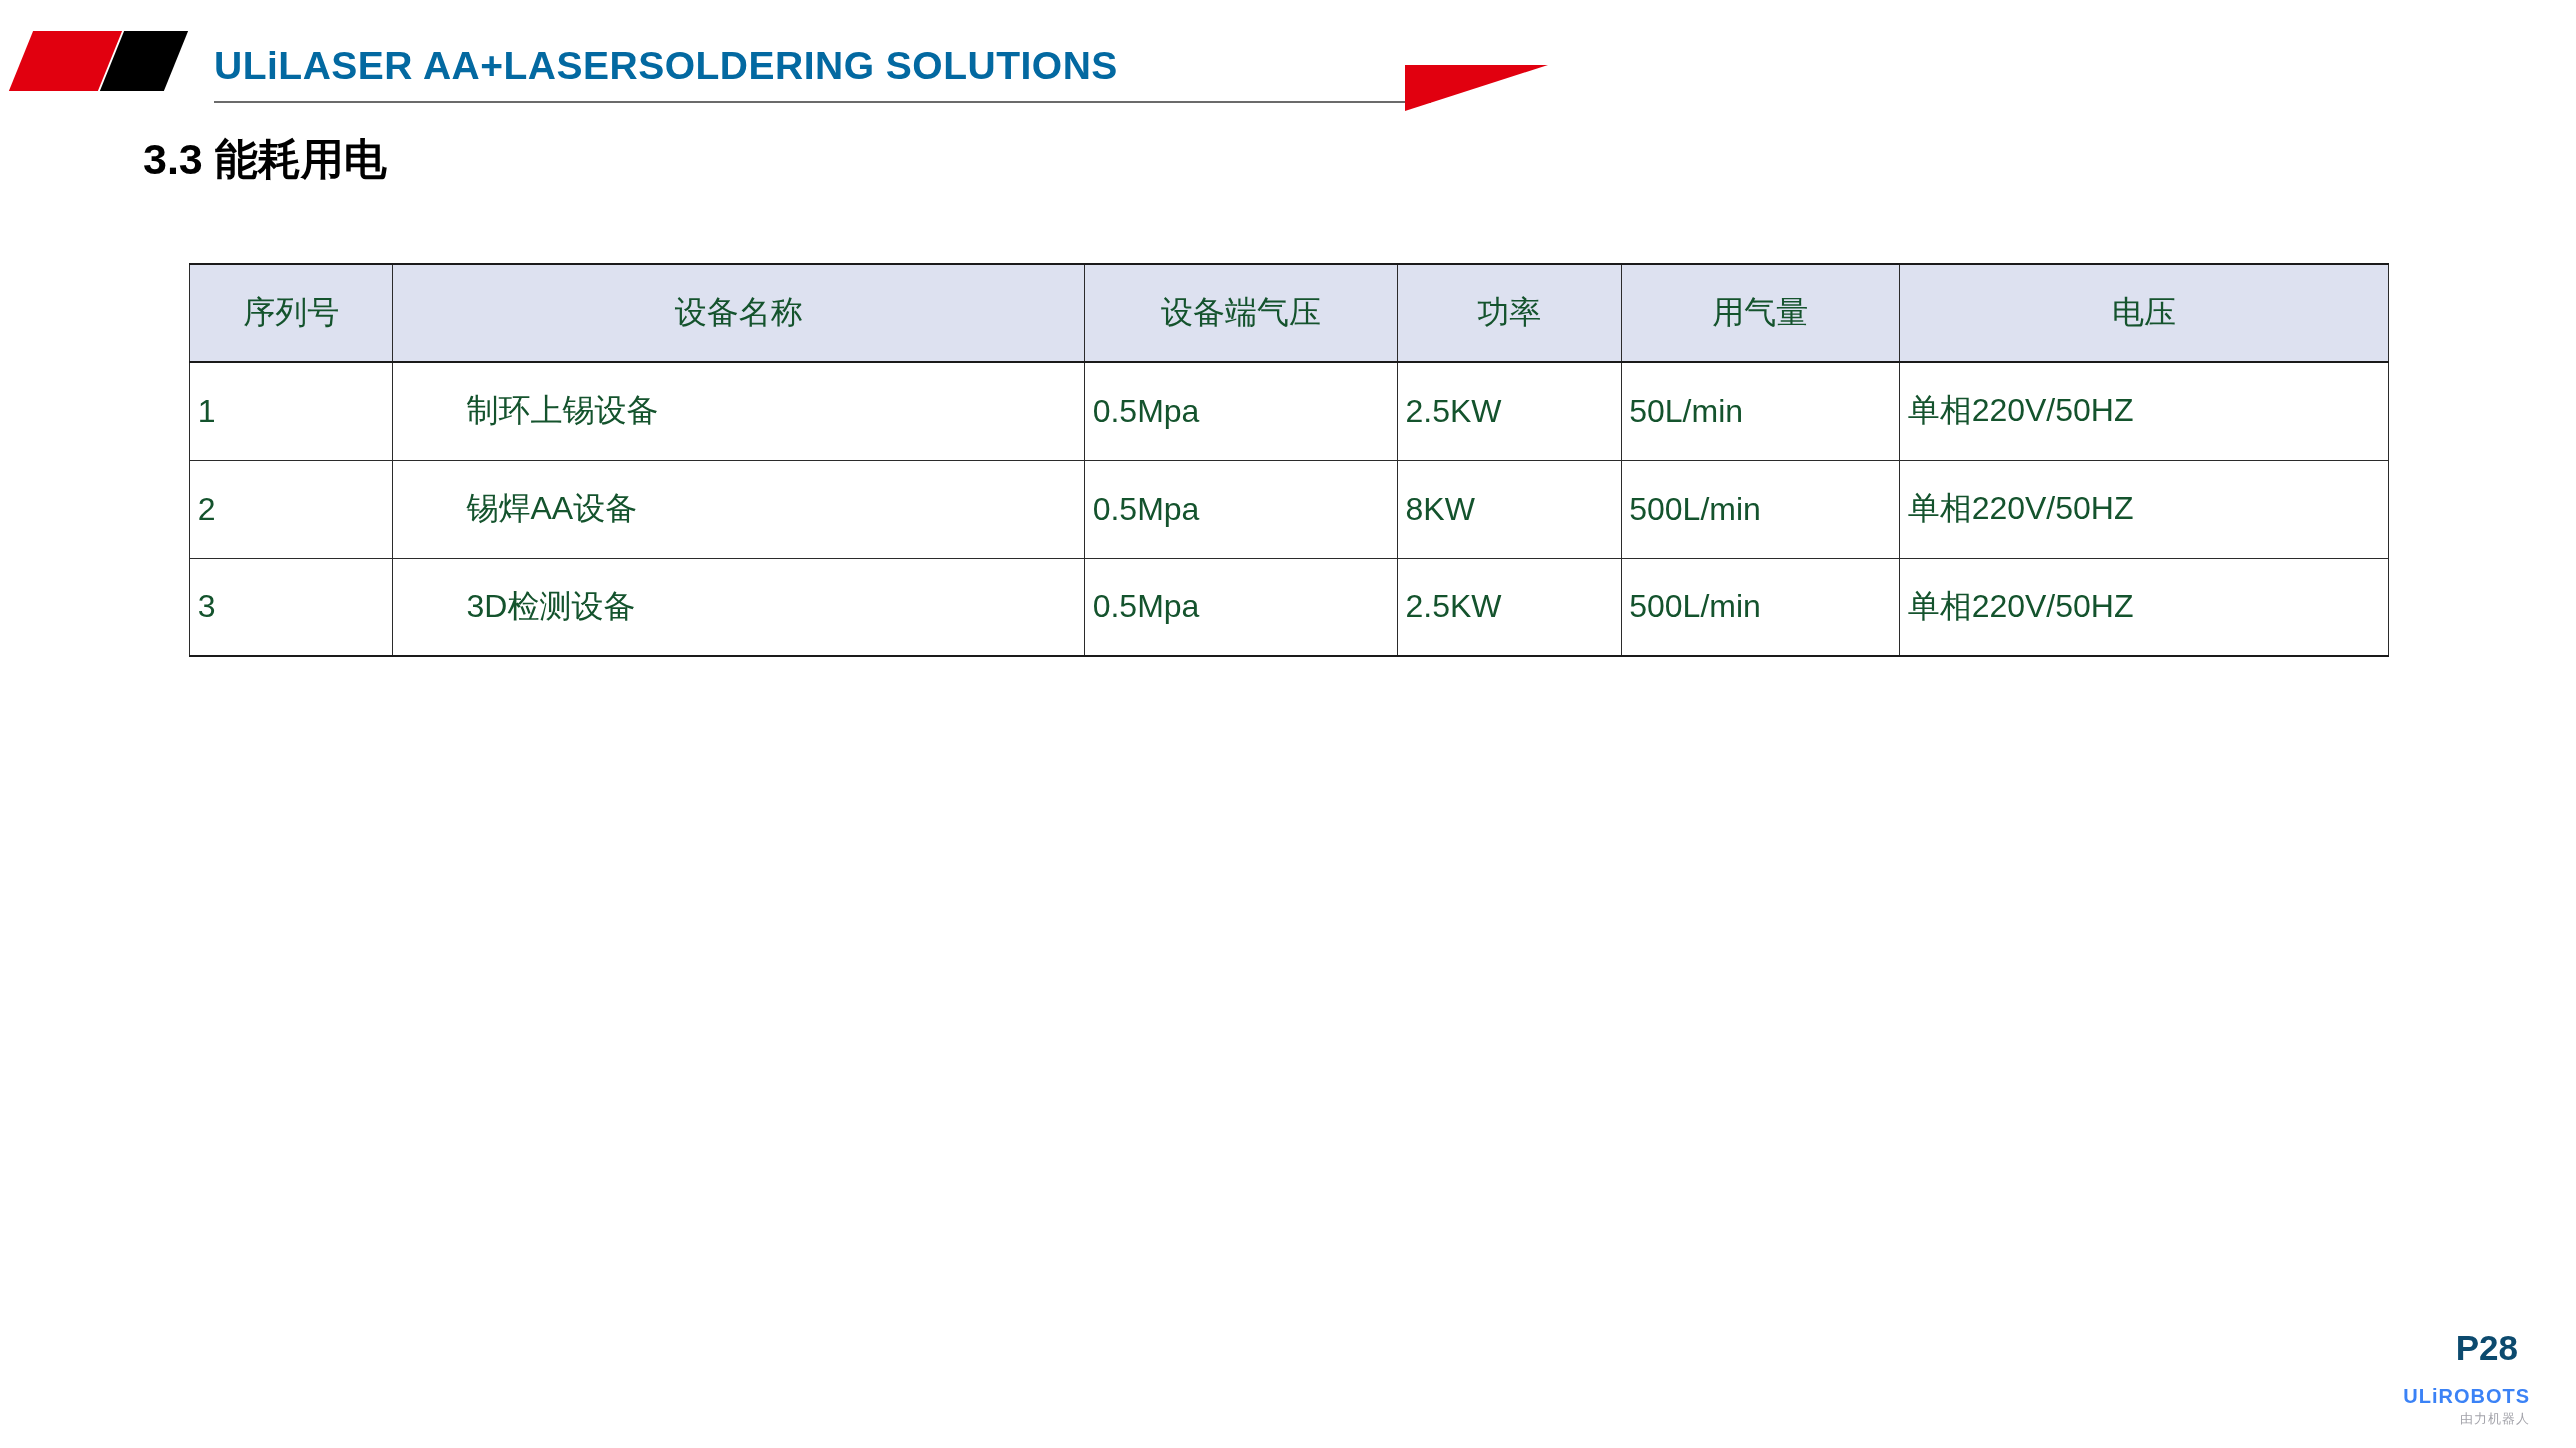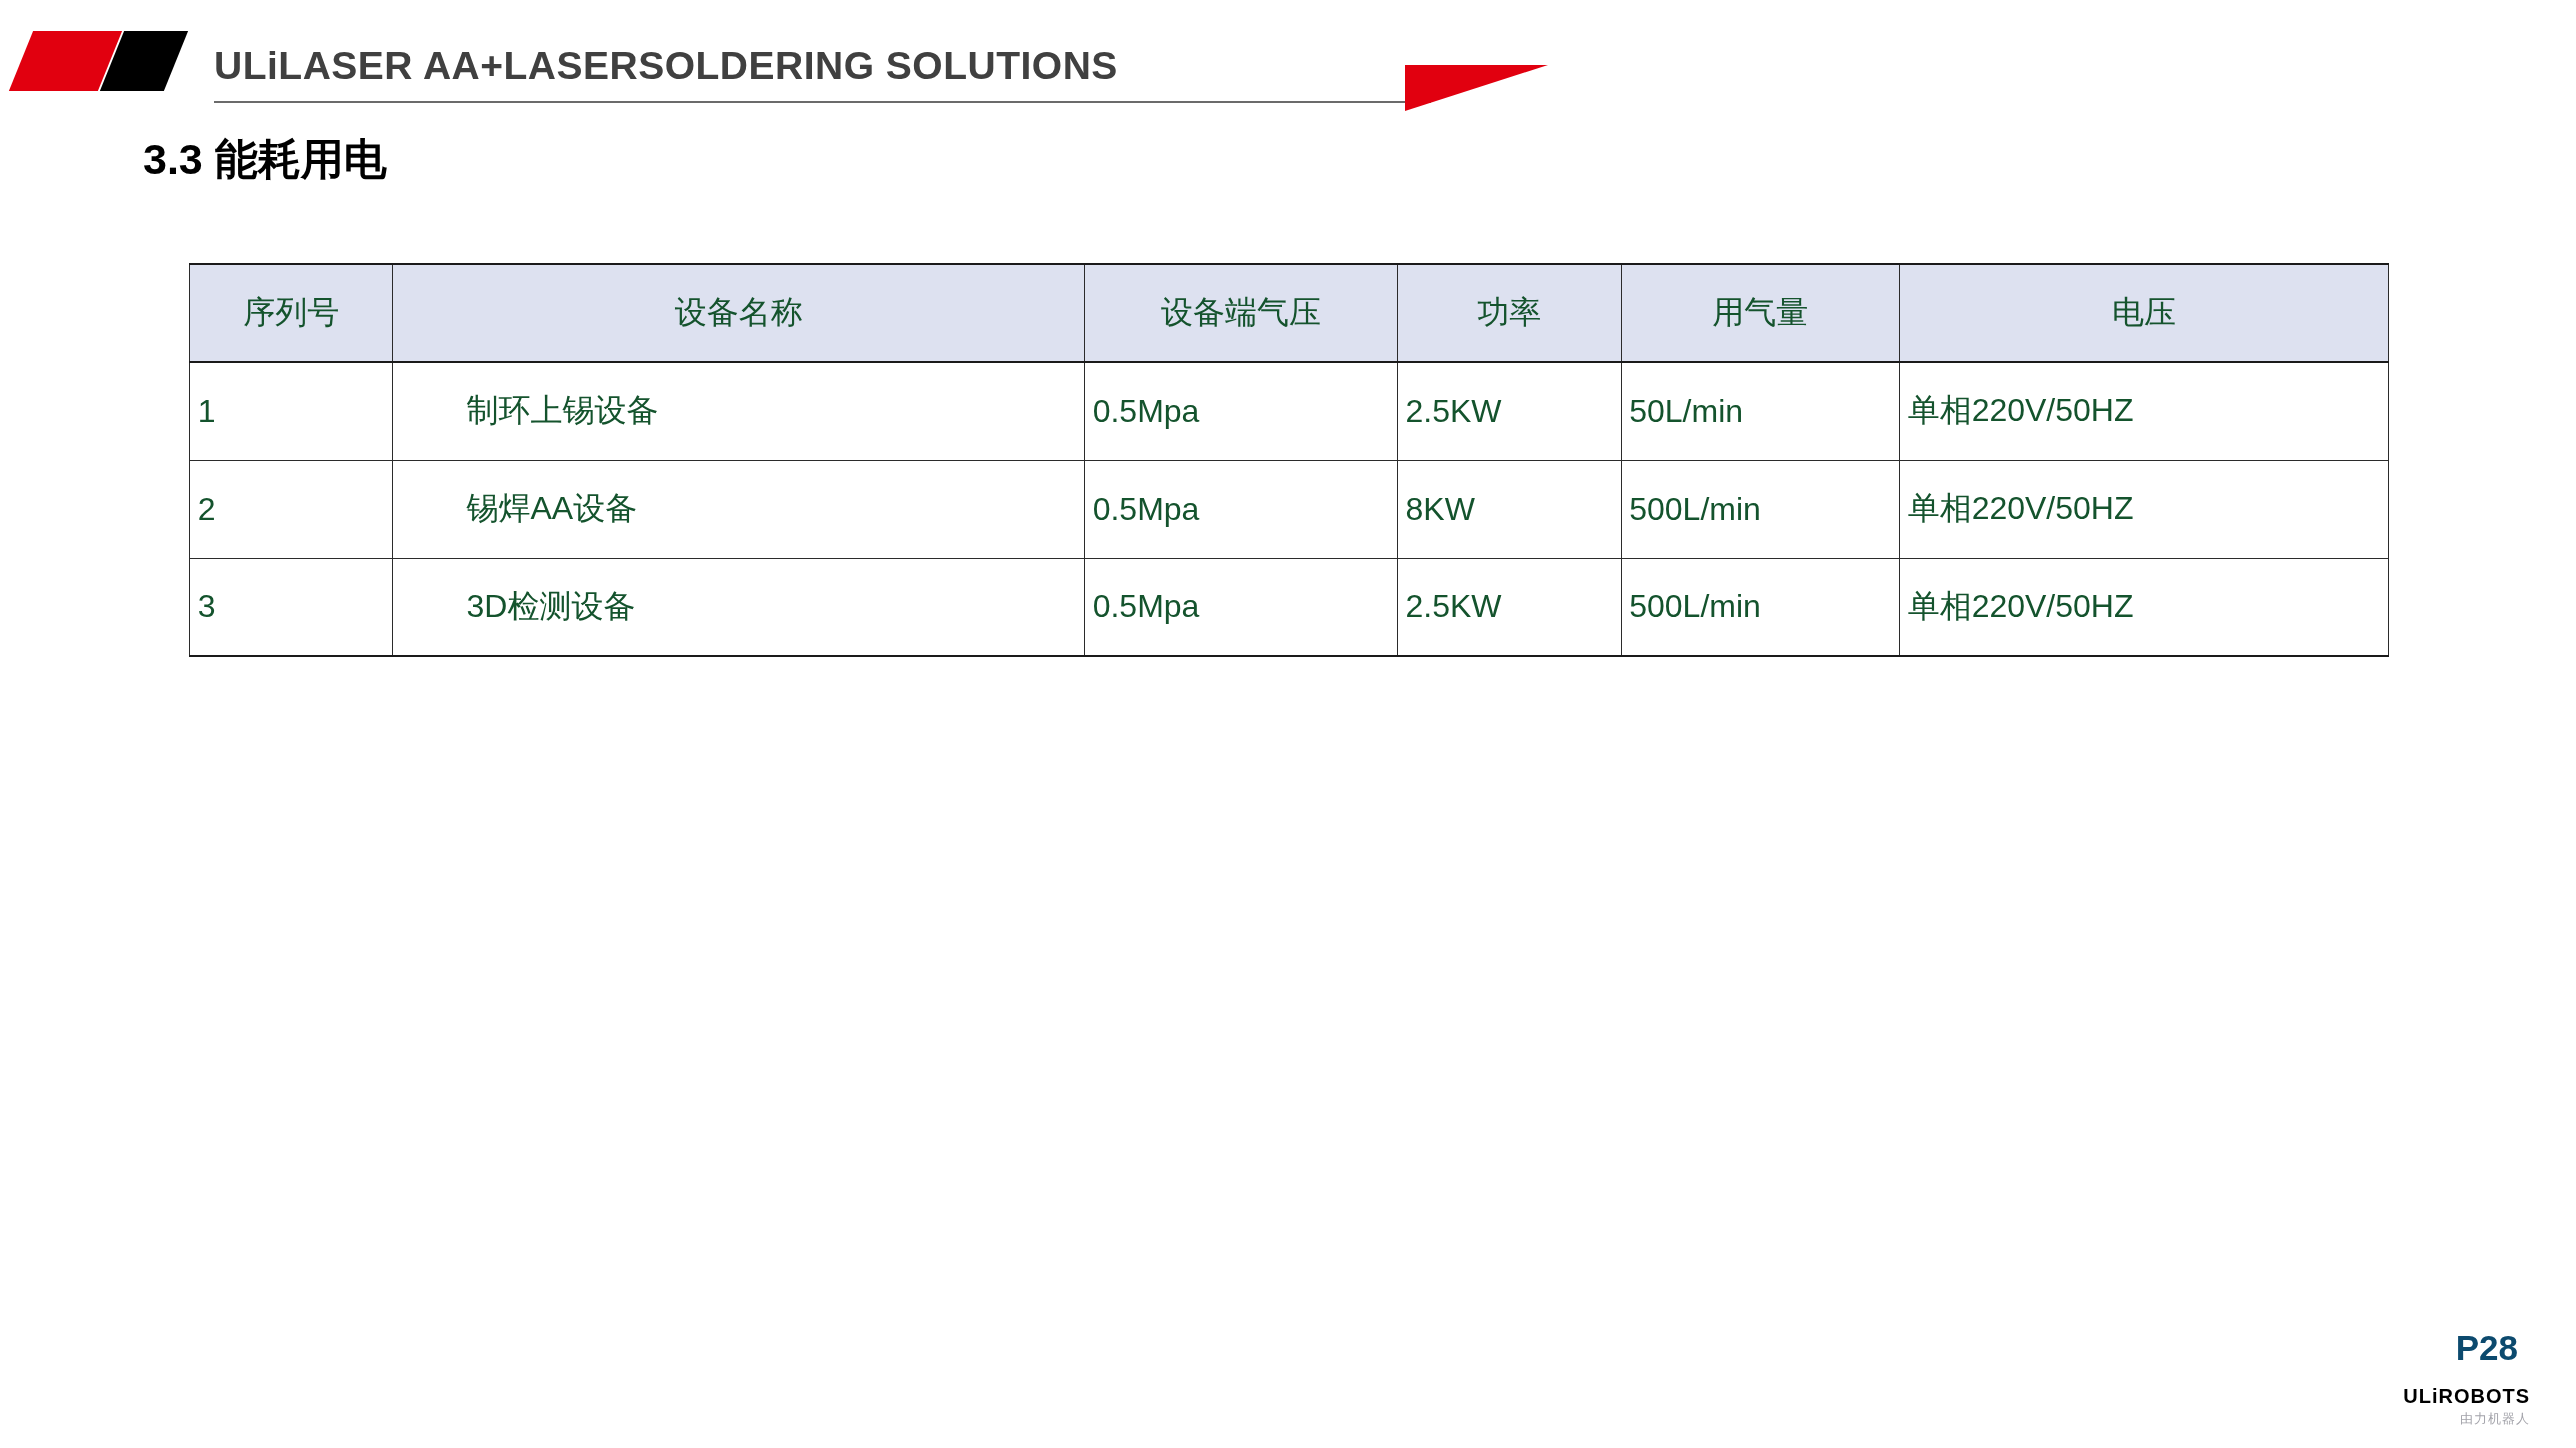--- a/index.html
+++ b/index.html
@@ -42,21 +42,21 @@
     background: #000000;
     transform: skewX(-22deg);
   }
 
   .header-title {
     position: absolute;
     left: 214px;
     top: 44px;
     font-size: 39px;
     font-weight: bold;
-    color: #404040;
+    color: #0369a1;
     letter-spacing: 0.5px;
     white-space: nowrap;
   }
 
   .header-rule {
     position: absolute;
     left: 214px;
     top: 101px;
     width: 1217px;
     height: 1.9px;
@@ -201,21 +201,21 @@
   }
   .footer-brand {
     position: absolute;
     right: 46px;
     bottom: 21px;
     text-align: right;
   }
   .footer-brand .fb-name {
     font-size: 20px;
     font-weight: bold;
-    color: #000000;
+    color: #3b82f6;
     letter-spacing: 1px;
   }
   .footer-brand .fb-sub {
     font-size: 13px;
     color: #a3a3aa;
     letter-spacing: 1px;
     margin-top: 1.9px;
   }
 </style>
 </head>

